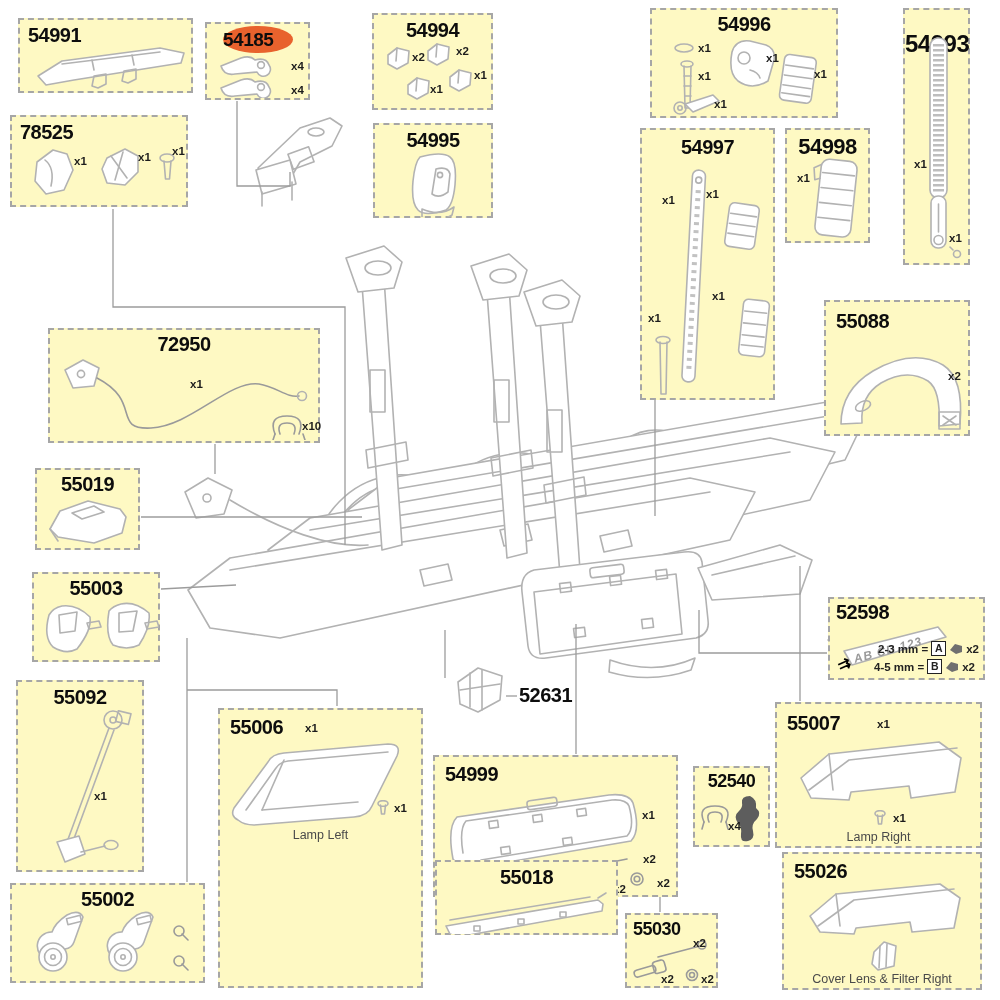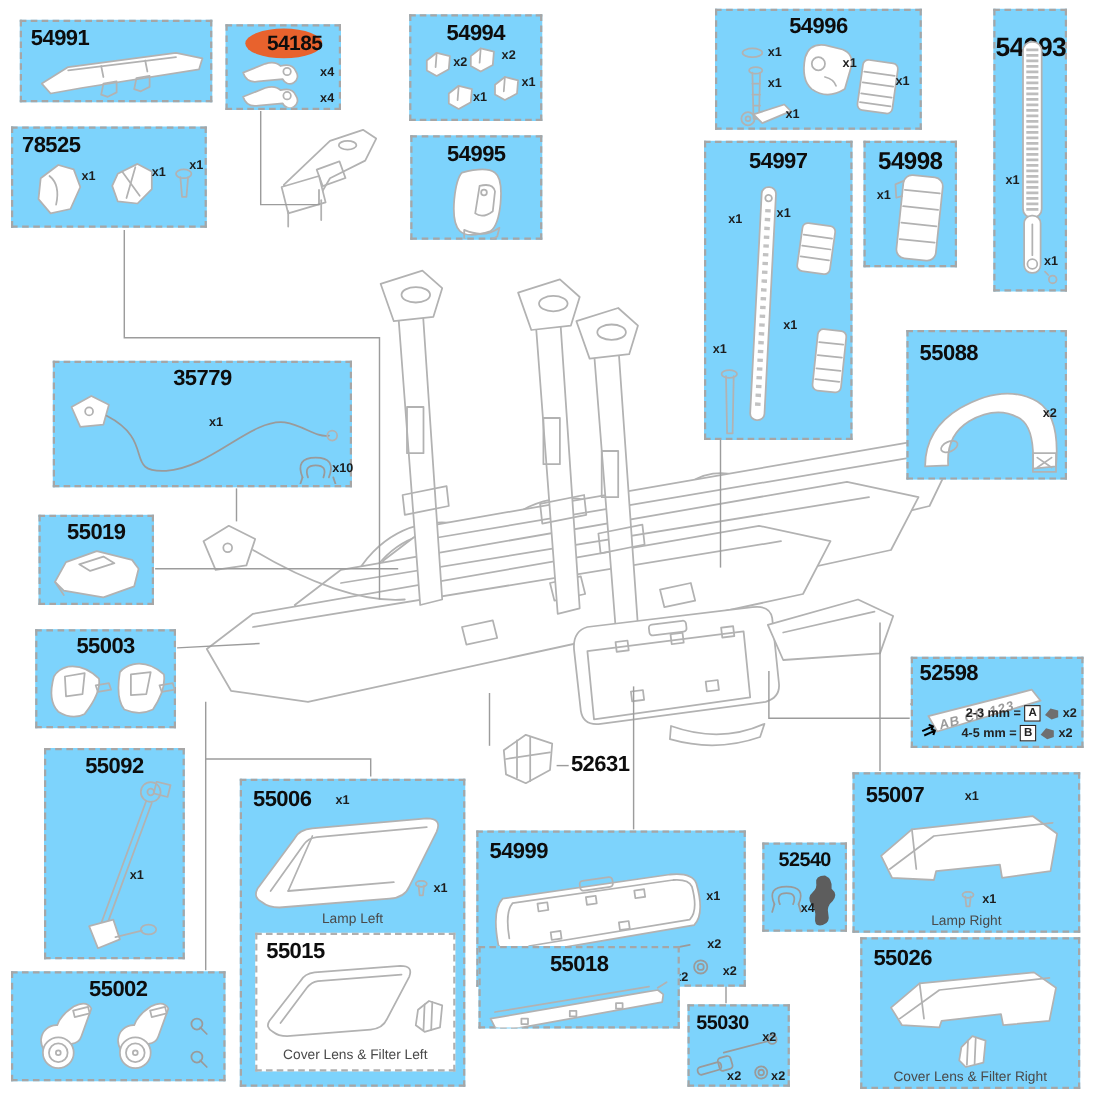--- a/index.html
+++ b/index.html
@@ -1,26 +1,26 @@
 <!DOCTYPE html>
 <html><head>
 <meta charset="utf-8">
 <style>
   html,body{margin:0;padding:0;background:#ffffff;}
   #canvas{position:relative;width:1000px;height:1000px;background:#fff;overflow:hidden;
           font-family:"Liberation Sans",sans-serif;color:#111;}
   svg{display:block;}
   #sketch-layer{position:absolute;left:0;top:0;z-index:0;pointer-events:none;}
-  .pbox{position:absolute;border:2px dashed #a6a6a6;background:#7dd3fc;box-sizing:border-box;z-index:2;}
+  .pbox{position:absolute;border:2px dashed #a6a6a6;background:#fef9c3;box-sizing:border-box;z-index:2;}
   .pbox .inbox{position:absolute;border:2px dashed #b0b0b0;background:#fff;box-sizing:border-box;}
   .pnum{position:absolute;font-weight:bold;font-size:20px;letter-spacing:-0.5px;color:#0d0d0d;white-space:nowrap;}
   .pnum-c{left:0;right:0;text-align:center;}
   .qty{position:absolute;font-size:11.5px;font-weight:bold;color:#1c1c1c;white-space:nowrap;}
   .caption{position:absolute;left:0;right:0;text-align:center;font-size:12.5px;color:#4a4a4a;white-space:nowrap;}
-  .hl-ellipse{position:absolute;display:flex;align-items:center;justify-content:flex-end;
+  .hl-ellipse{position:absolute;display:flex;align-items:center;justify-content:flex-start;
               border-radius:50%;}
   .hl-ellipse .pnum{position:static;font-size:19px;}
   .freelabel{position:absolute;font-weight:bold;font-size:20px;letter-spacing:-0.5px;color:#0d0d0d;z-index:2;}
   .rowline{position:absolute;display:flex;align-items:center;gap:3px;font-size:11.5px;font-weight:bold;color:#222;}
   .letterbox{display:inline-block;border:1.5px solid #222;width:13px;height:13px;line-height:13px;
              text-align:center;font-size:10.5px;font-weight:bold;background:#fff;}
   .arrowglyph{position:absolute;font-size:15px;font-weight:bold;color:#000;transform:rotate(-24deg);}
   .s{stroke:#b2b2b2;stroke-width:1.6;fill:none;stroke-linejoin:round;stroke-linecap:round;}
   .sw{stroke:#b2b2b2;stroke-width:1.6;fill:#ffffff;stroke-linejoin:round;}
   .sd{stroke:#9a9a9a;stroke-width:1.6;fill:none;stroke-linejoin:round;stroke-linecap:round;}
@@ -308,21 +308,21 @@
       <path class="sw" d="M12,92 q0,-34 32,-53 q40,-23 70,-6 q21,13 17,59 l-21,2 q2,-36 -11,-45 q-21,-13 -47,2 q-21,13 -19,40 z"></path>
       <ellipse class="s" cx="34" cy="74" rx="8" ry="4.5" transform="rotate(-24 34 74)"></ellipse>
       <rect class="s" x="110" y="80" width="21" height="17"></rect>
       <line class="s" x1="114" y1="84" x2="127" y2="93"></line>
         <line class="s" x1="127" y1="84" x2="114" y2="93"></line>
     </svg>
     <span class="qty" style="left:122px;top:68px">x2</span>
   </div>
 
   <div class="pbox" style="left:48px;top:328px;width:272px;height:115px">
-    <span class="pnum pnum-c" style="top:3px">35779</span>
+    <span class="pnum pnum-c" style="top:3px">72950</span>
     <svg width="266" height="86" style="position:absolute;left:3px;top:24px">
       <polygon class="sw" points="12,16 30,6 46,14 41,32 20,34"></polygon>
       <circle class="s" cx="28" cy="20" r="3.6"></circle>
       <path class="sd" d="M44,24 C90,48 58,76 98,74 C138,72 176,26 206,30 C224,33 234,44 246,42"></path>
       <circle class="s" cx="249" cy="42" r="4.5"></circle>
       <g transform="translate(218,58)">
         <path class="sd" d="M4,22 q-7,-18 12,-18 q19,0 12,18"></path>
         <path class="sd" d="M9,22 q-4,-11 7,-11 q11,0 7,11"></path>
         <line class="sd" x1="4" y1="22" x2="2" y2="28"></line>
           <line class="sd" x1="32" y1="22" x2="34" y2="28"></line>
@@ -350,21 +350,21 @@
         <path class="s" d="M50,22 l12,-2 2,6 -12,2 z"></path>
       </g>
       <g transform="translate(64,0)">
         <path class="sw" d="M8,10 q-4,24 4,34 q14,6 26,0 q12,-18 10,-32 q-14,-12 -28,-9 q-8,2 -12,7 z"></path>
         <path class="s" d="M18,12 l18,-2 -4,20 -14,1 z"></path>
         <path class="s" d="M44,22 l12,-2 2,6 -12,2 z"></path>
       </g>
     </svg>
   </div>
 
-  <div class="pbox" style="left:40px;top:680px;width:128px;height:192px">
+  <div class="pbox" style="left:16px;top:680px;width:128px;height:192px">
     <span class="pnum pnum-c" style="top:4px">55092</span>
     <svg width="122" height="160" style="position:absolute;left:3px;top:28px">
       <circle class="s" cx="92" cy="10" r="9"></circle>
         <circle class="s" cx="92" cy="10" r="3"></circle>
       <rect class="s" x="96" y="2" width="13" height="11" transform="rotate(14 102 7)"></rect>
       <line class="s" x1="88" y1="18" x2="46" y2="132"></line>
       <line class="s" x1="93" y1="20" x2="51" y2="134"></line>
       <polygon class="sw" points="36,132 58,126 64,144 44,152"></polygon>
       <line class="s" x1="60" y1="142" x2="84" y2="136"></line>
       <ellipse class="s" cx="90" cy="135" rx="7" ry="4.5"></ellipse>
@@ -434,33 +434,20 @@
       <line class="s" x1="58" y1="20" x2="36" y2="70"></line>
       <line class="s" x1="36" y1="70" x2="132" y2="62"></line>
     </svg>
     <g></g>
     <svg width="14" height="16" style="position:absolute;left:156px;top:90px">
       <ellipse class="s" cx="7" cy="3.5" rx="5" ry="2.8"></ellipse>
         <path class="s" d="M4.5,5 l1,9 3,0 1,-9"></path>
     </svg>
     <span class="qty" style="left:174px;top:92px">x1</span>
     <div class="caption" style="top:118px">Lamp Left</div>
-    <div class="inbox" style="left:12px;top:138px;width:182px;height:126px">
-      <span class="pnum" style="left:8px;top:4px">55015</span>
-      <svg width="170" height="72" style="position:absolute;left:4px;top:26px">
-        <path class="sw" d="M10,62 q-7,-4 -3,-10 l28,-36 q4,-7 13,-8 l78,-6 q12,0 8,10 l-20,38 q-4,9 -15,10 l-76,6 q-8,0 -13,-4 z"></path>
-        <path class="s" d="M17,54 l24,-32 q4,-5 10,-6 l76,-6"></path>
-        <g transform="translate(138,32)">
-            <polygon class="sw" points="4,10 14,2 26,6 24,26 10,30 2,24"></polygon>
-          <line class="s" x1="10" y1="5" x2="9" y2="28"></line>
-            <line class="s" x1="17" y1="3" x2="16" y2="28"></line>
-          </g>
-      </svg>
-      <div class="caption" style="top:102px">Cover Lens &amp; Filter Left</div>
-    </div>
   </div>
 
   <div class="pbox" style="left:433px;top:755px;width:245px;height:142px">
     <span class="pnum" style="left:10px;top:6px">54999</span>
     <svg width="235" height="112" style="position:absolute;left:4px;top:26px">
       <path class="sw" d="M14,76 q-6,-32 4,-42 l152,-22 q20,-2 24,8 q8,28 -2,38 l-152,26 q-20,3 -26,-8 z"></path>
       <path class="s" d="M24,70 q-4,-24 3,-32 l146,-21 q14,-1 17,6 q6,22 -2,30 l-146,24"></path>
       <rect class="s" x="50" y="38" width="9" height="7" transform="rotate(-8 54 41)"></rect>
       <rect class="s" x="94" y="32" width="9" height="7" transform="rotate(-8 98 35)"></rect>
       <rect class="s" x="138" y="26" width="9" height="7" transform="rotate(-8 142 29)"></rect>

